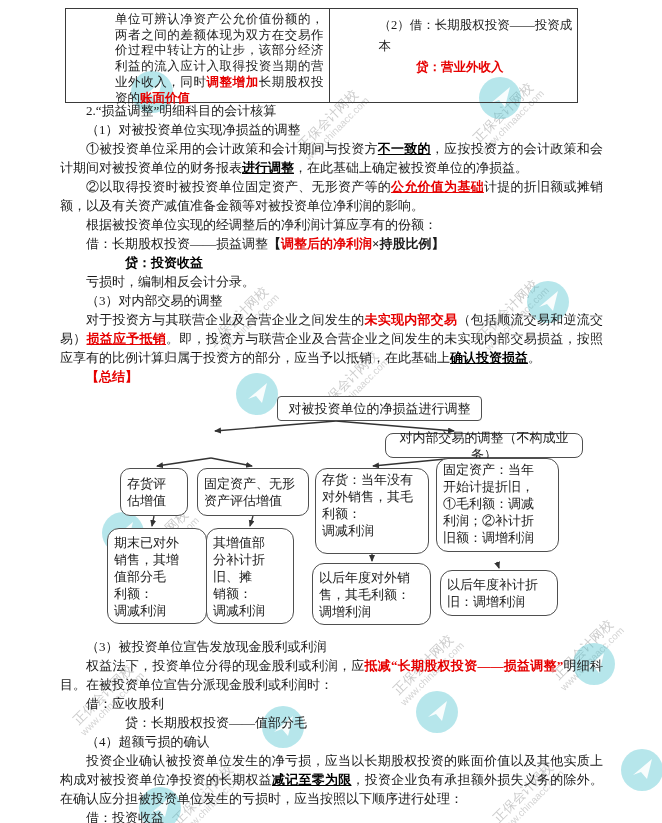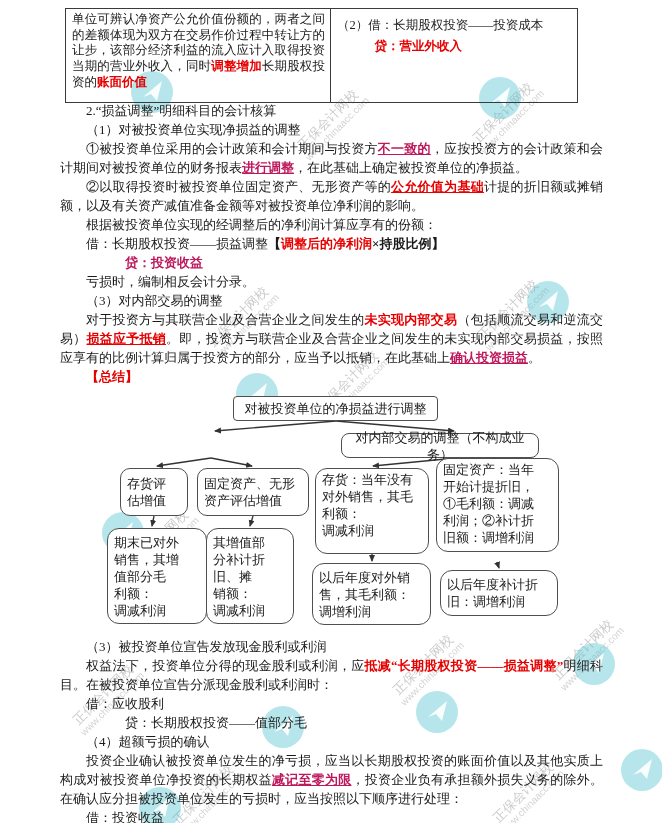--- a/index.html
+++ b/index.html
@@ -16,44 +16,44 @@
   }
   .wm-text .wm-url{font-size:10px;color:#d4d4d4;}
   .wm-logo{position:absolute;}
   
   #content{position:absolute;left:0;top:0;width:662px;height:823px;z-index:1;}
   
   #top-table{
     position:absolute;left:65px;top:8px;width:513px;height:95px;
     border:1.5px solid #3a3a3a;box-sizing:border-box;display:flex;
   }
-  #top-table .cell{box-sizing:border-box;font-size:12.5px;}
+  #top-table .cell{box-sizing:border-box;font-size:12.5px;margin-left:43px;}
   #cell-left{
     width:265px;border-right:1.5px solid #3a3a3a;padding:3px 5px 2px 6px;
     line-height:15.7px;text-align:justify;
   }
   #cell-right{width:246px;padding:6px 4px 2px 6px;line-height:21px;}
   
   .body-block{position:absolute;left:60px;width:543px;font-size:13px;line-height:19px;}
   #body-top{top:101px;}
   #body-bottom{top:637px;}
   .para{text-align:justify;}
   .s-red{color:#e60000;font-weight:bold;}
-  .s-blue{color:#be185d;font-weight:bold;}
+  .s-blue{color:#000000;font-weight:bold;}
   .s-u{text-decoration:underline;}
   .sb{font-weight:bold;}
   
   #flowchart{position:absolute;left:0;top:391px;width:662px;height:246px;}
   #fc-arrows{position:absolute;left:0;top:0;width:662px;height:246px;}
   .fc-box{
     position:absolute;box-sizing:border-box;border:1.5px solid #4f4f4f;background:#fff;
     font-size:13px;line-height:17px;color:#1c1c1c;white-space:pre-line;
     padding:2px 6px;display:flex;align-items:center;justify-content:flex-start;text-align:left;
   }
-  .fc-center{justify-content:center;text-align:center;align-items:center;}
+  .fc-center{justify-content:center;text-align:center;align-items:center;margin-left:44px;}
   .fc-a {left:233px;top:5px;  width:205px;height:25px;border-radius:4px;}
   .fc-b1{left:140px;top:42px; width:142px;height:25px;border-radius:8px;}
   .fc-b2{left:341px;top:42px; width:198px;height:25px;border-radius:8px;}
   .fc-c1{left:120px;top:77px; width:68px; height:48px;border-radius:10px;}
   .fc-c2{left:197px;top:77px; width:112px;height:48px;border-radius:10px;}
   .fc-c3{left:315px;top:77px; width:114px;height:86px;border-radius:12px;align-items:flex-start;}
   .fc-c4{left:436px;top:67px; width:123px;height:94px;border-radius:12px;align-items:flex-start;}
   .fc-d1{left:107px;top:137px;width:100px; height:96px;border-radius:12px;}
   .fc-d2{left:206px;top:137px;width:88px; height:96px;border-radius:12px;}
   .fc-d3{left:312px;top:172px;width:119px;height:62px;border-radius:12px;}

